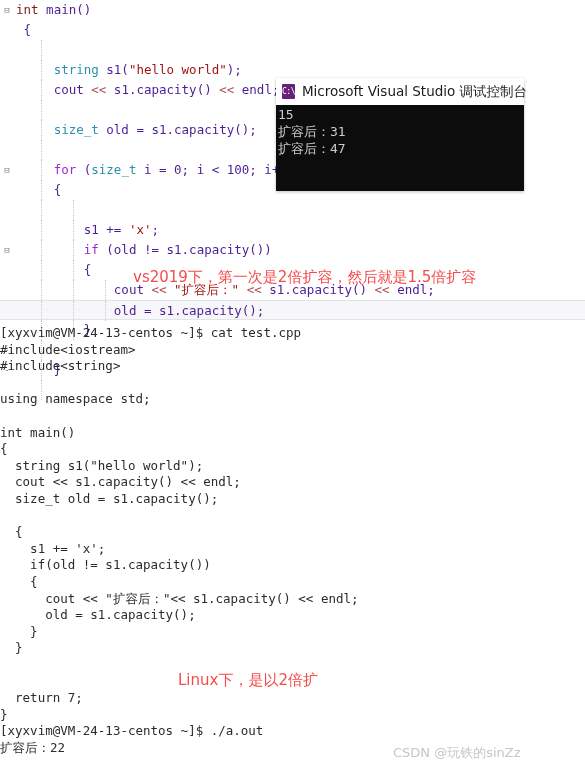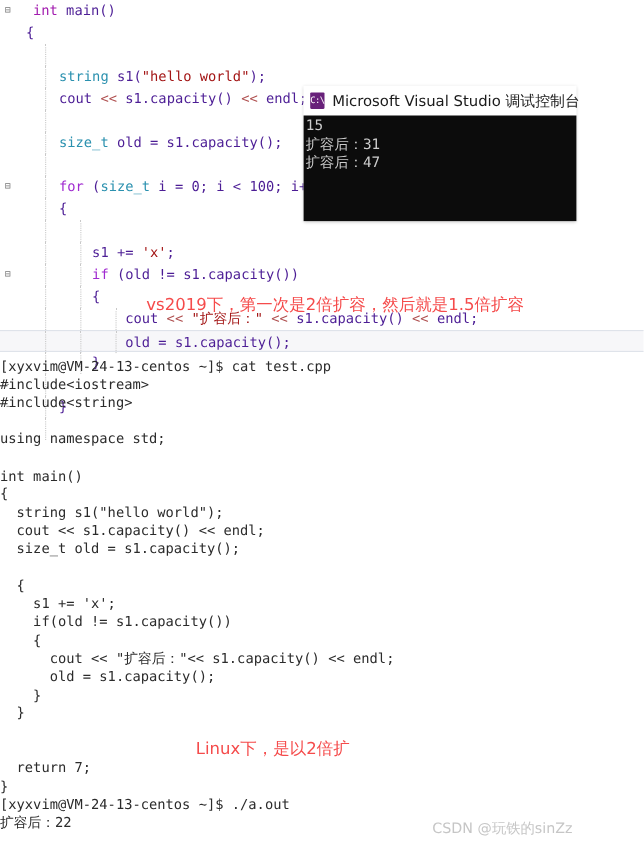--- a/index.html
+++ b/index.html
@@ -45,21 +45,21 @@
   .codetext { position: absolute; left: 16px; top: 0; }
   .indent-guide {
     position: absolute;
     top: 0;
     width: 0px;
     height: 20px;
     border-left: 1px dotted #c8c8c8;
   }
   .kw-ctrl   { color: #a02ad0; }
   .kw-type   { color: #2b91af; }
-  .kw-blue   { color: #a21caf; margin-left: 14px; }
+  .kw-blue   { color: #7f1d1d; }
   .str       { color: #a31515; }
   .op-red    { color: #b05050; }
   .plain     { color: #4c1d95; }
   .cur-line {
     background: #f7f7f9;
     border-top: 1px solid #dfe3ea;
     border-bottom: 1px solid #dfe3ea;
     box-sizing: border-box;
   }
 
@@ -95,21 +95,21 @@
   #console-title-text {
     font-size: 13.5px;
     color: #1b1b1b;
     font-family: "DejaVu Sans", sans-serif;
     white-space: nowrap;
   }
   #console-body {
     background: #0c0c0c;
     color: #cccccc;
     padding: 1px 0 4px 2px;
-    height: 96px;
+    height: 86px;
     box-sizing: border-box;
     overflow: hidden;
   }
   .console-line {
     font-family: "DejaVu Sans Mono", monospace;
     font-size: 13px;
     line-height: 17px;
     white-space: pre;
     color: #cccccc;
   }

